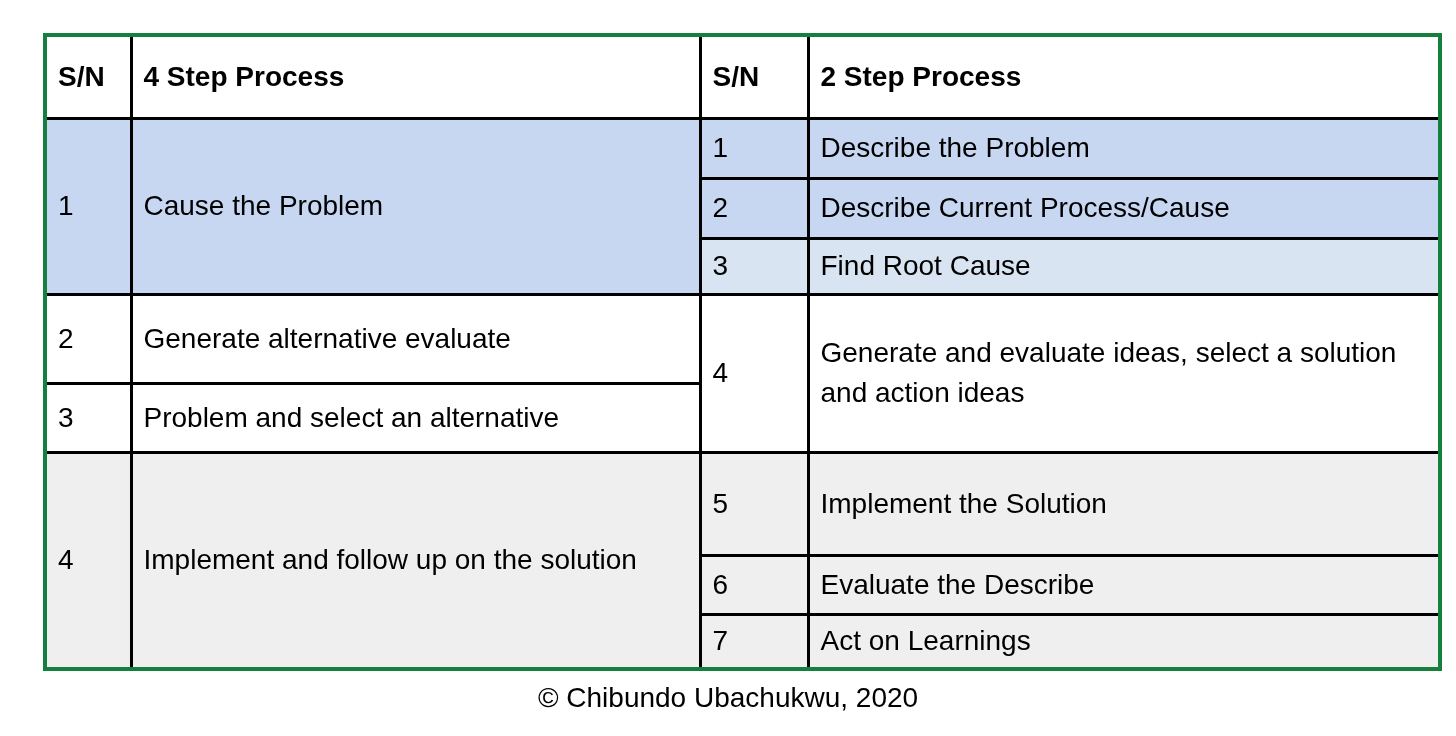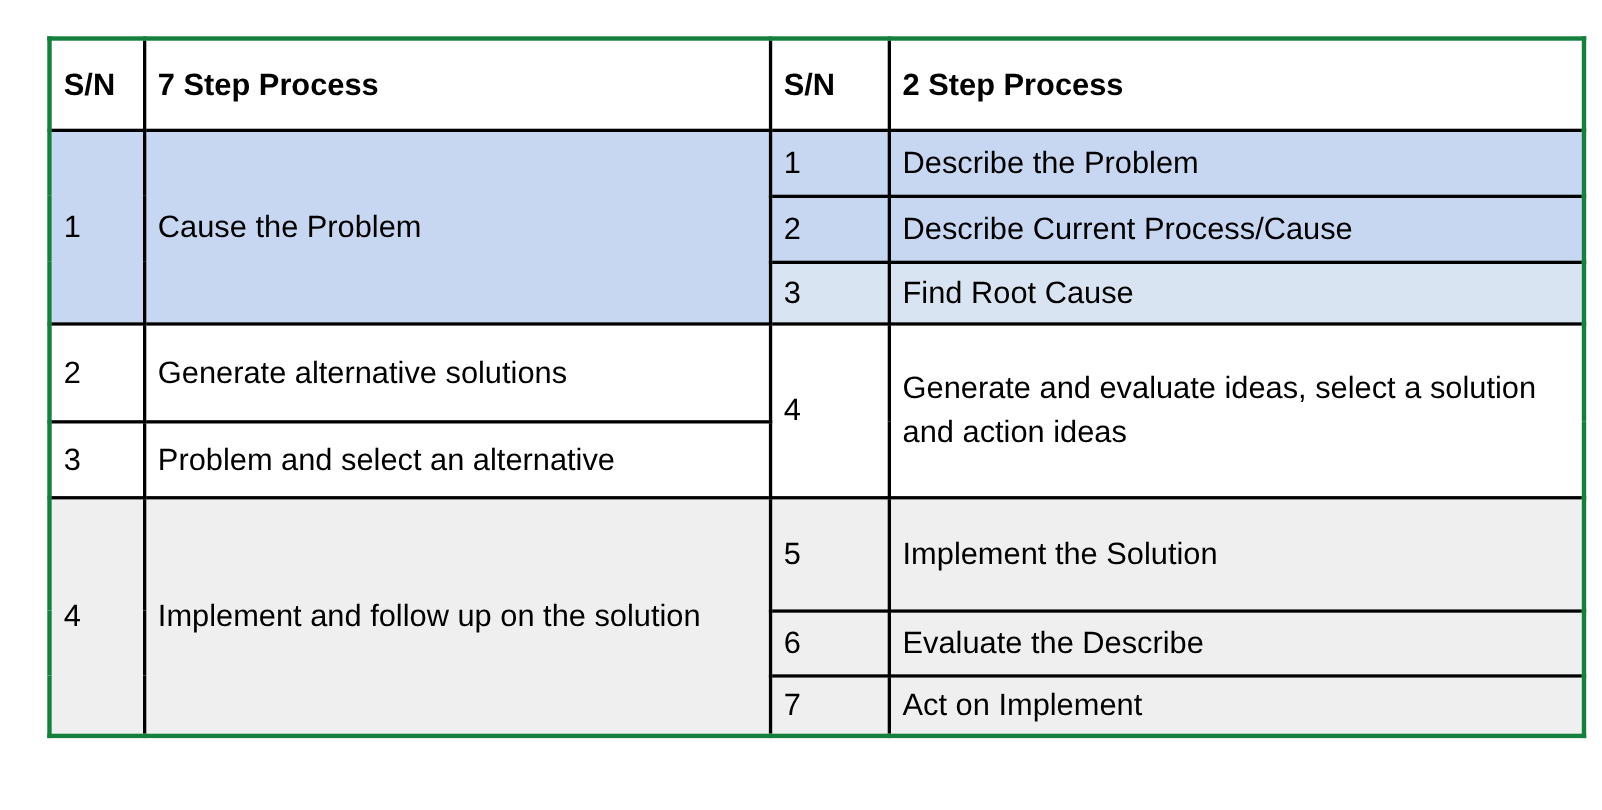--- a/index.html
+++ b/index.html
@@ -74,21 +74,21 @@
     <colgroup>
       <col style="width:86px">
       <col style="width:569px">
       <col style="width:108px">
       <col style="width:632px">
     </colgroup>
 
     <tbody>
         <tr class="r-header">
       <th>S/N</th>
-      <th>7 Step Process</th>
+      <th>4 Step Process</th>
       <th>S/N</th>
       <th>2 Step Process</th>
     </tr>
 
     <tr class="r1">
       <td class="bg-blue" rowspan="3">1</td>
       <td class="bg-blue" rowspan="3">Cause the Problem</td>
       <td class="bg-blue">1</td>
       <td class="bg-blue">Describe the Problem</td>
     </tr>
@@ -96,40 +96,41 @@
       <td class="bg-blue">2</td>
       <td class="bg-blue">Describe Current Process/Cause</td>
     </tr>
     <tr class="r3">
       <td class="bg-lightblue">3</td>
       <td class="bg-lightblue">Find Root Cause</td>
     </tr>
 
     <tr class="r4">
       <td class="bg-white">2</td>
-      <td class="bg-white">Generate alternative solutions</td>
+      <td class="bg-white">Generate alternative evaluate</td>
       <td class="bg-white" rowspan="2">4</td>
       <td class="bg-white" rowspan="2">Generate and evaluate ideas, select a solution and action ideas</td>
     </tr>
     <tr class="r5">
       <td class="bg-white">3</td>
       <td class="bg-white">Problem and select an alternative</td>
     </tr>
 
     <tr class="r6">
       <td class="bg-gray" rowspan="3">4</td>
       <td class="bg-gray" rowspan="3">Implement and follow up on the solution</td>
       <td class="bg-gray">5</td>
       <td class="bg-gray">Implement the Solution</td>
     </tr>
     <tr class="r7">
       <td class="bg-gray">6</td>
       <td class="bg-gray">Evaluate the Describe</td>
     </tr>
     <tr class="r8">
       <td class="bg-gray">7</td>
-      <td class="bg-gray">Act on Implement</td>
+      <td class="bg-gray">Act on Learnings</td>
     </tr>
   </tbody>
     </table>
 
+  <div class="footer">© Chibundo Ubachukwu, 2020</div>
 
 </div>
 
 </body></html>

